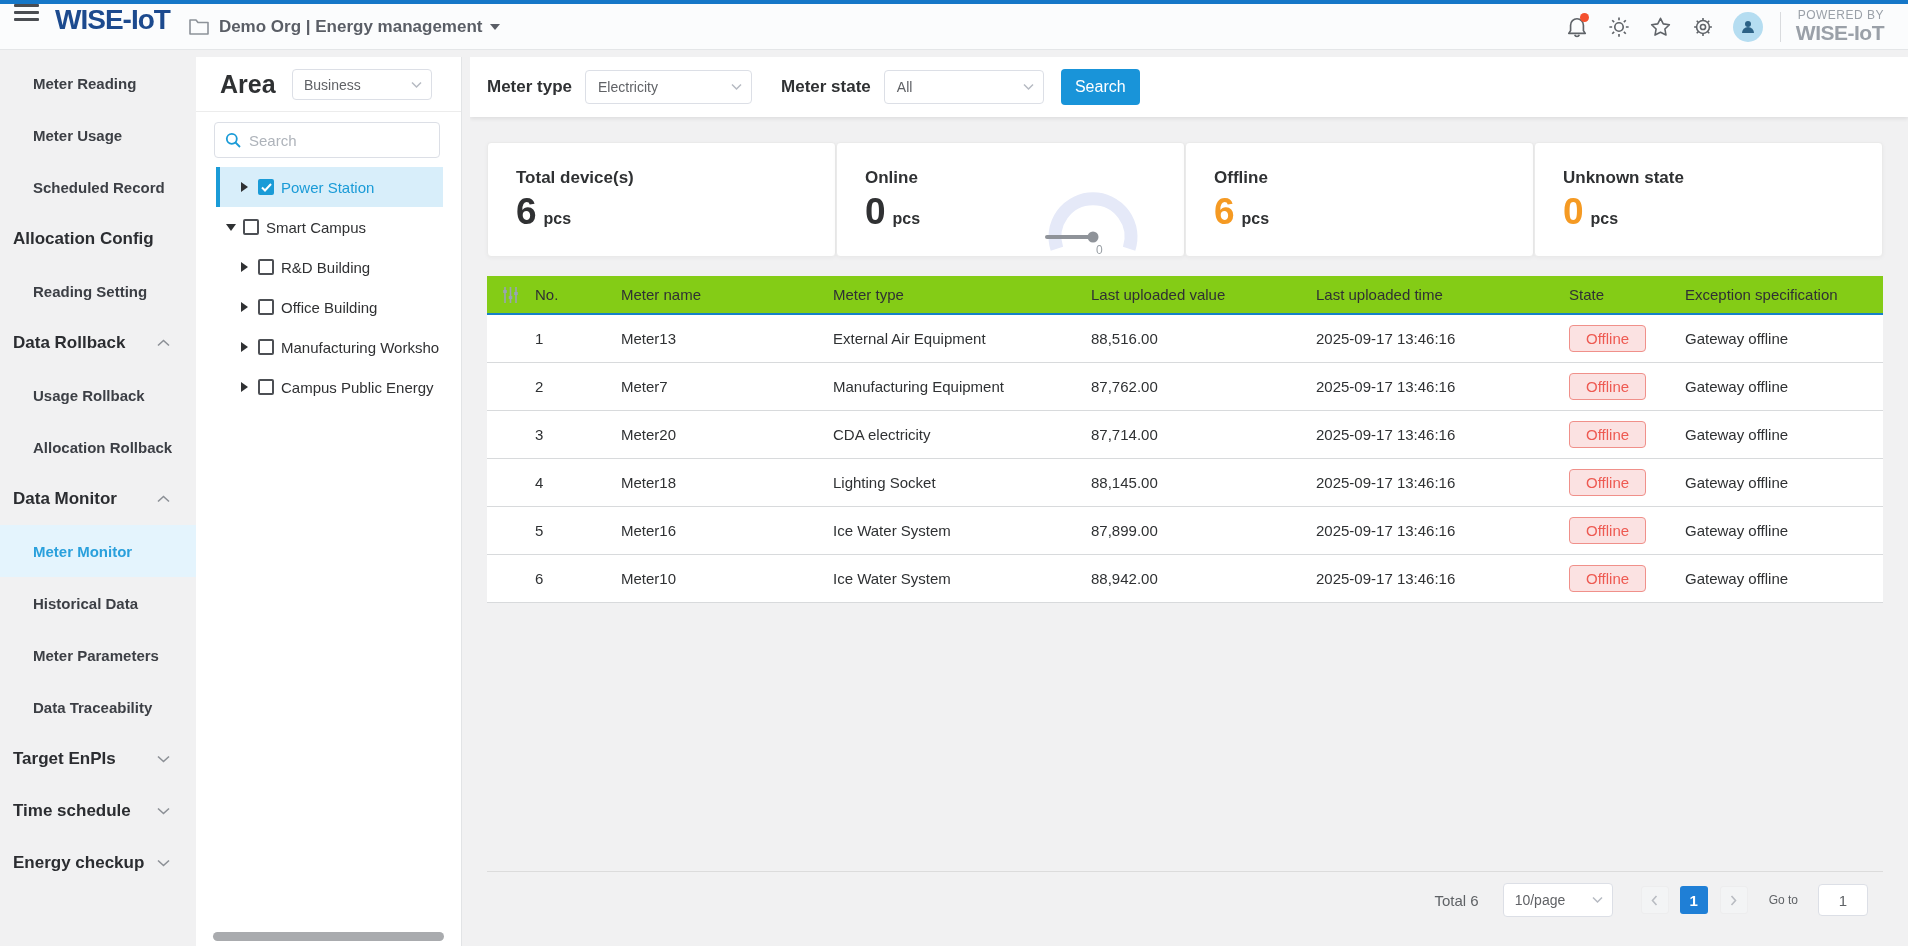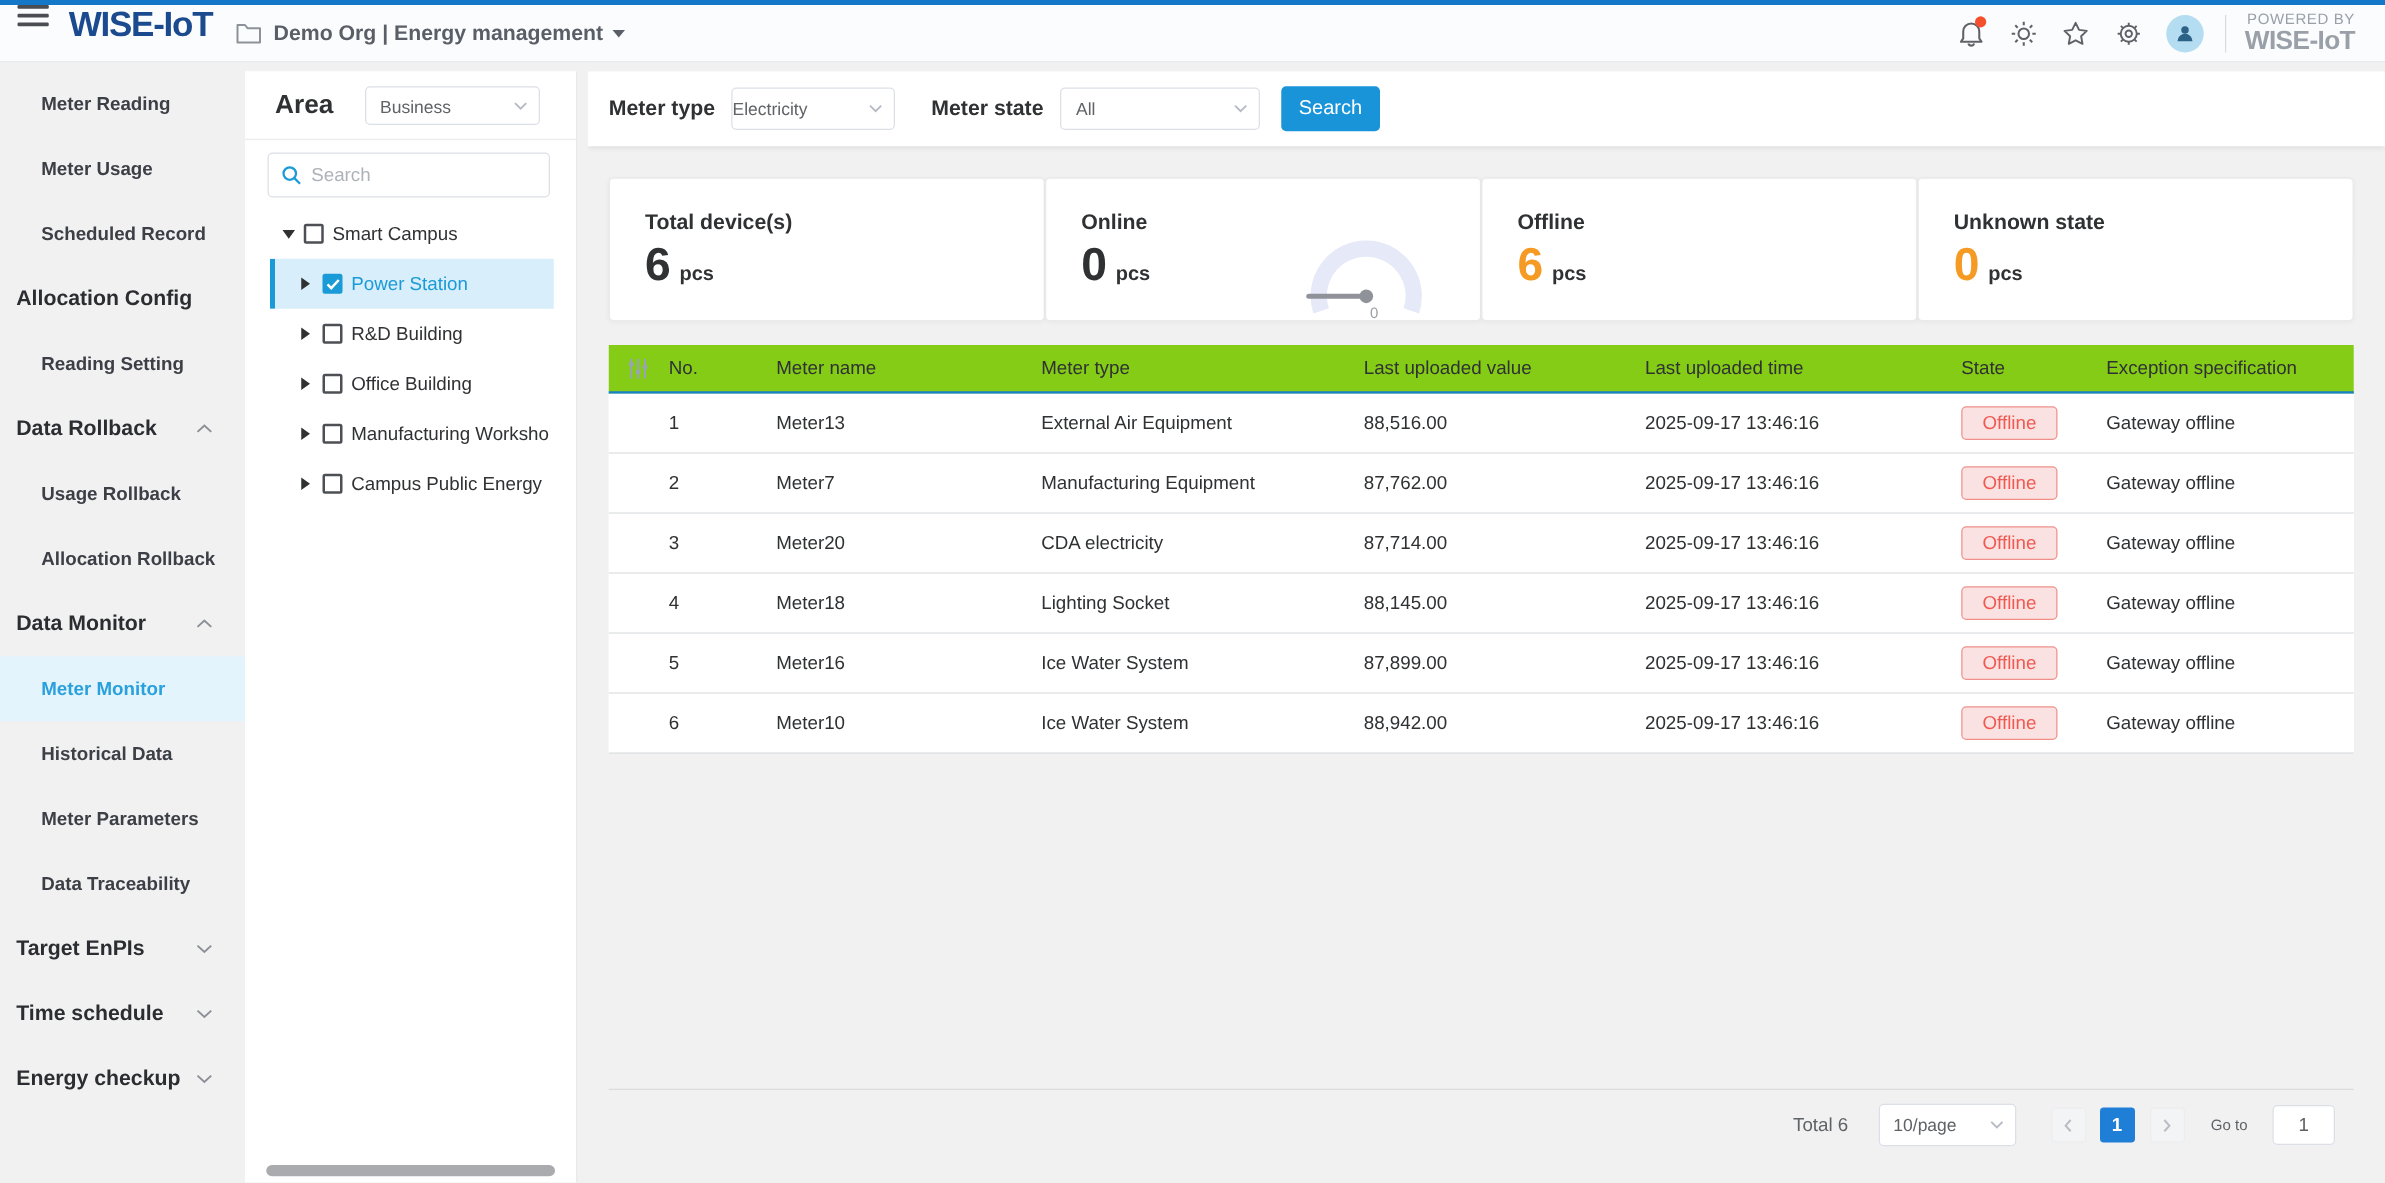--- a/index.html
+++ b/index.html
@@ -30,21 +30,21 @@
 .sidebar{position:absolute;left:0;top:57px;bottom:0;width:196px;background:#f1f1f2;overflow:hidden}
 .side-item{height:52px;display:flex;align-items:center;position:relative;cursor:pointer;font-weight:bold;white-space:nowrap}
 .side-item.top{padding-left:13px;font-size:17px;color:#2b2d31}
 .side-item.sub{padding-left:33px;font-size:15px;color:#3c3f45}
 .side-item.active{background:#e4f4fd;color:#2aa0dc}
 .side-item .chev{position:absolute;right:26px;top:50%;transform:translateY(-50%);display:flex}
 
 
 .tree-panel{position:absolute;left:196px;top:57px;bottom:0;width:266px;background:#fff;border-right:1px solid #e2e4e6}
 .area-head{height:55px;display:flex;align-items:center;padding-left:24px;border-bottom:1px solid #ececec;position:relative}
-.area-title{font-size:21px;font-weight:bold;color:#2f3133}
+.area-title{font-size:25px;font-weight:bold;color:#2f3133}
 .select{background:#fff;border:1px solid #dcdfe6;border-radius:4px;display:flex;align-items:center;
   color:#606266;font-size:14px;cursor:pointer;position:relative;white-space:nowrap}
 .select .sel-chev{position:absolute;right:9px;top:50%;transform:translateY(-50%);display:flex}
 .area-select{position:absolute;left:96px;top:12px;width:140px;height:31px;padding-left:11px}
 .search-box{margin:10px 18px 0;width:226px;height:36px;border:1px solid #dcdfe6;border-radius:4px;background:#fff;
   display:flex;align-items:center;padding:0 10px}
 .search-box input{border:none;outline:none;flex:1;margin-left:8px;font-size:15px;color:#333;font-family:inherit;background:transparent;min-width:0}
 .search-box input::placeholder{color:#aeb3ba}
 .tree-list{margin-top:9px}
 .tree-row{height:40px;display:flex;align-items:center;margin:0 18px 0 20px;position:relative;cursor:pointer;white-space:nowrap;overflow:hidden}
@@ -60,21 +60,21 @@
   display:flex;align-items:center;justify-content:center}
 .cbox.checked{background:#1a9bd7;border-color:#1a9bd7}
 .tree-label{font-size:15px;color:#303133}
 .hscroll{position:absolute;left:17px;bottom:5px;width:231px;height:9px;border-radius:5px;background:#a9abae;cursor:pointer}
 
 
 .main{position:absolute;left:470px;top:57px;right:0;bottom:0;background:#f1f1f2;overflow:hidden}
 .filter-bar{height:60px;background:#fff;display:flex;align-items:center;padding-left:17px;
   box-shadow:0 2px 4px rgba(0,0,0,.08);position:relative;z-index:2}
 .f-label{font-size:17px;font-weight:bold;color:#2f3133;margin-right:13px;white-space:nowrap}
-.f-select1{width:131px;height:34px;margin-right:29px}
+.f-select1{width:167px;height:34px;padding-left:12px;margin-right:29px}
 .f-select2{width:160px;height:34px;padding-left:12px;margin-right:17px}
 .search-btn{width:79px;height:36px;background:#1994d9;border:none;border-radius:4px;color:#fff;font-size:16px;
   cursor:pointer;font-family:inherit}
 
 
 .cards{display:flex;margin:25px 25px 0 17px}
 .stat-card{flex:1;height:115px;background:#fff;border:1px solid #eaeaea;border-radius:4px;position:relative;
   overflow:hidden;box-shadow:0 1px 4px rgba(0,0,0,.04)}
 .stat-label{position:absolute;left:28px;top:25px;font-size:17px;font-weight:bold;color:#2f3133}
 .stat-valrow{position:absolute;left:28px;top:48px;display:flex;align-items:baseline}
@@ -261,37 +261,37 @@
   <div class="search-box">
     <span style="display:flex">
       <svg width="16" height="16" viewBox="0 0 16 16" fill="none" stroke="#1a9bd7" stroke-width="1.8">
           <circle cx="6.8" cy="6.8" r="5"></circle>
           <line x1="10.5" y1="10.5" x2="15" y2="15"></line>
         </svg>
     </span>
     <input placeholder="Search" style="">
   </div>
   <div class="tree-list" id="tree-list">
-      <div class="tree-row lvl0">
-        <span class="caret-box">
-          <span class="tri-down"></span>
-        </span>
-        <span class="cbox"></span>
-        <span class="tree-label">Smart Campus</span>
-      </div>
       <div class="tree-row child selected">
         <span class="caret-box">
           <span class="tri-right"></span>
         </span>
         <span class="cbox checked">
           <svg width="11" height="9" viewBox="0 0 11 9" fill="none" stroke="#fff" stroke-width="2">
             <polyline points="1,4.5 4,7.5 10,1"></polyline>
           </svg>
         </span>
         <span class="tree-label">Power Station</span>
+      </div>
+      <div class="tree-row lvl0">
+        <span class="caret-box">
+          <span class="tri-down"></span>
+        </span>
+        <span class="cbox"></span>
+        <span class="tree-label">Smart Campus</span>
       </div>
       <div class="tree-row child">
         <span class="caret-box">
           <span class="tri-right"></span>
         </span>
         <span class="cbox"></span>
         <span class="tree-label">R&amp;D Building</span>
       </div>
       <div class="tree-row child">
         <span class="caret-box">

